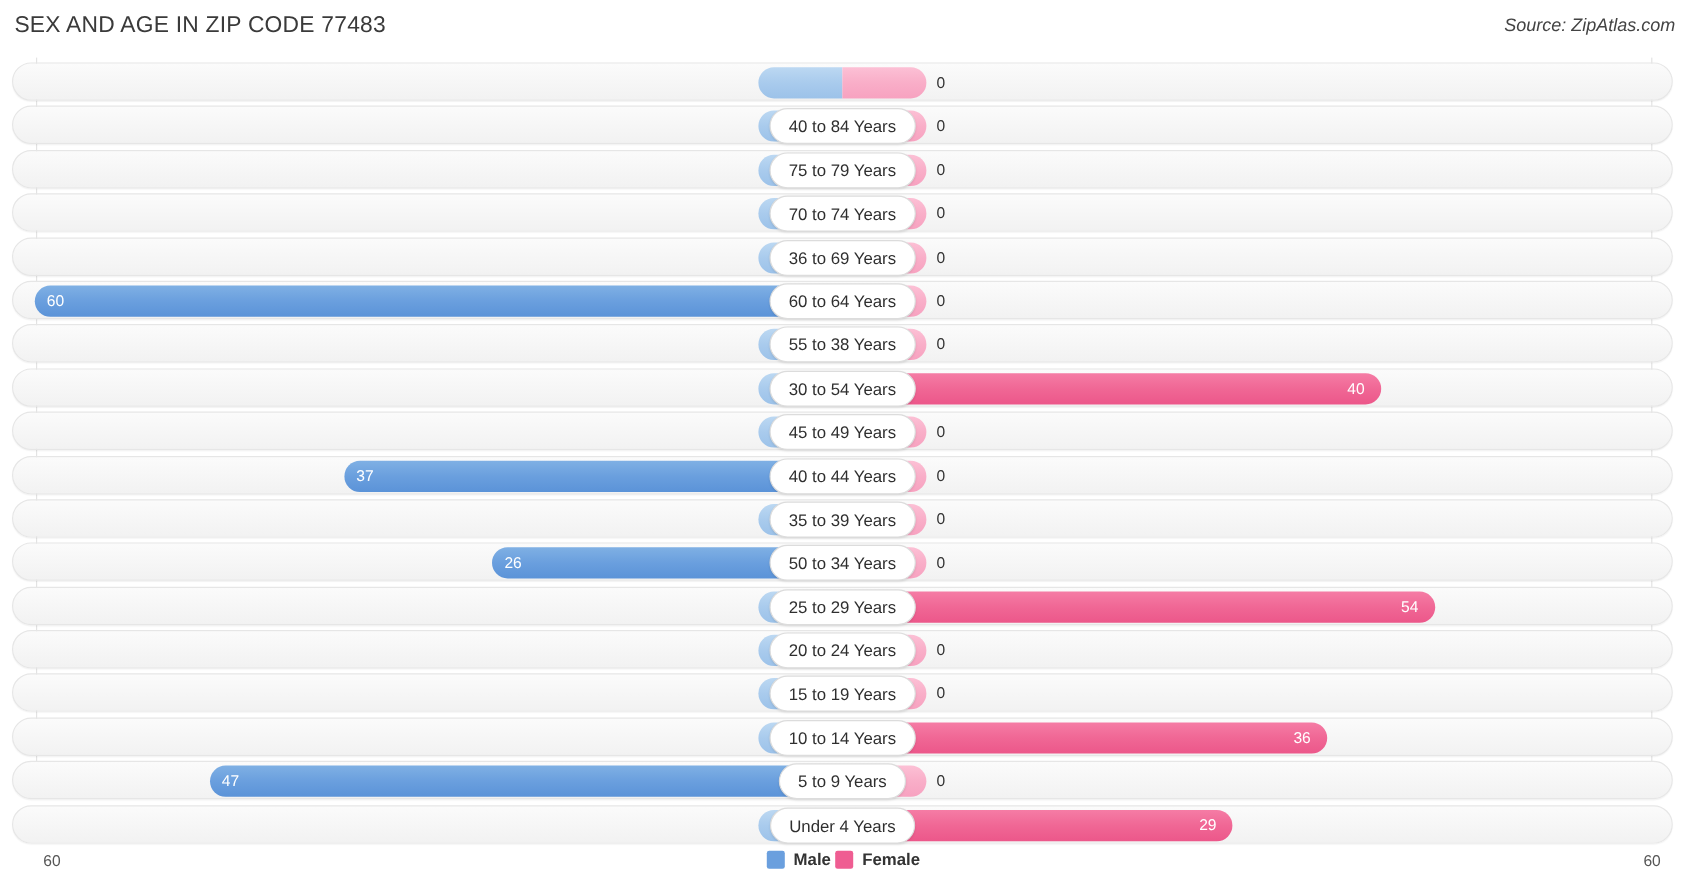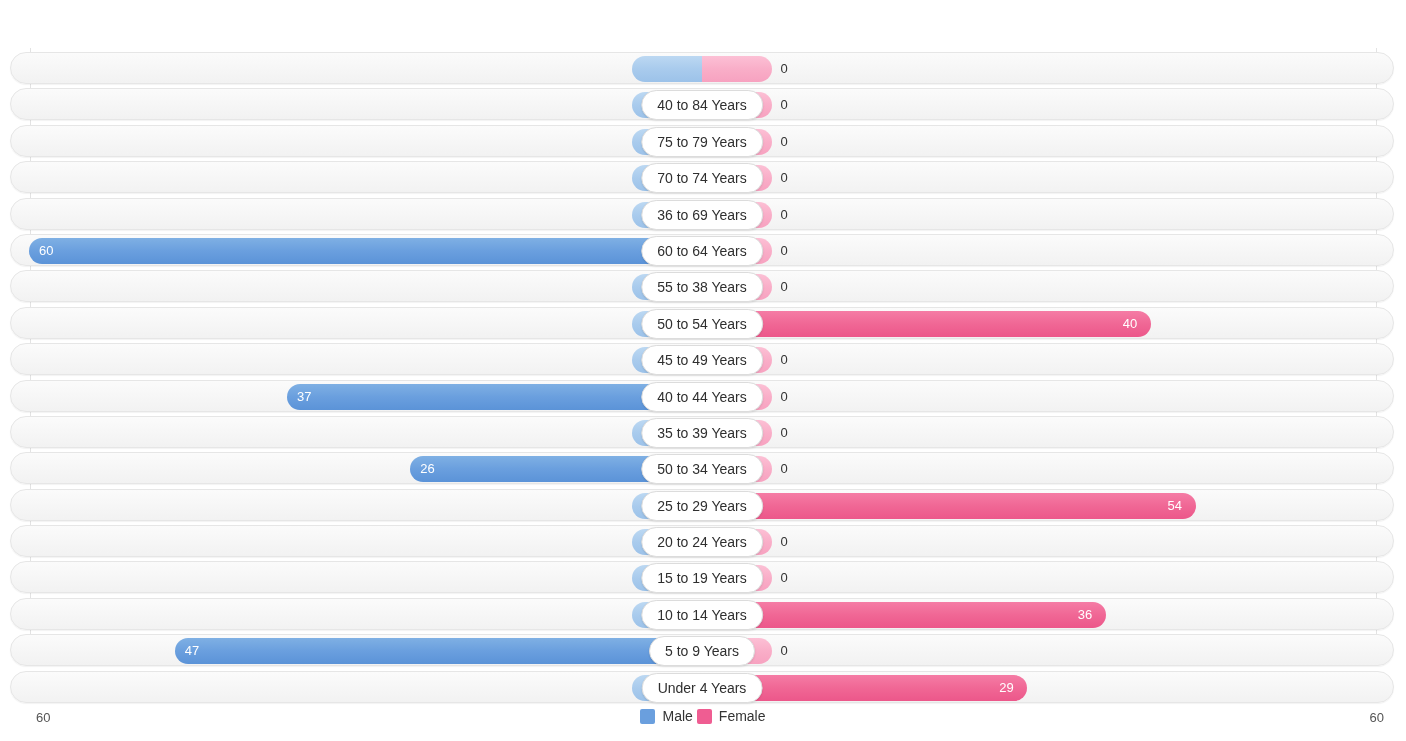--- a/index.html
+++ b/index.html
@@ -146,20 +146,21 @@
   .axis-label.right { right: 22px; }
 
   .legend {
     position: absolute;
     left: 0; right: 0;
     top: 7px;
     display: flex;
     justify-content: center;
     align-items: center;
     gap: 4px;
+    font-weight: bold;
   }
   .legend-item {
     display: flex;
     align-items: center;
     gap: 7px;
     font-size: 14px;
     color: #333;
   }
   .swatch {
     width: 15px; height: 15px;
@@ -167,20 +168,24 @@
     display: inline-block;
   }
   .swatch.male   { background: #6a9fde; }
   .swatch.female { background: #ef5d92; }
 </style>
 </head>
 <body>
 
 <div id="page">
 
+  <div class="header">
+    <div class="title">SEX AND AGE IN ZIP CODE 77483</div>
+    <div class="source">Source: ZipAtlas.com</div>
+  </div>
 
   <div class="chart">
     <div class="gridline left"></div>
     <div class="gridline right"></div>
     <div class="rows" id="rows">
         <div class="row">
           <div class="bar male zero" style="width: 5.1%;"></div>
           <div class="val male-val outside" style="right: calc(44.9% + 8px);">0</div>
           <div class="bar female zero" style="width: 5.1%;"></div>
           <div class="val female-val outside" style="left: calc(55.1% + 8px);">0</div>
@@ -225,21 +230,21 @@
           <div class="val male-val outside" style="right: calc(44.9% + 8px);">0</div>
           <div class="bar female zero" style="width: 5.1%;"></div>
           <div class="val female-val outside" style="left: calc(55.1% + 8px);">0</div>
           <div class="pill">55 to 38 Years</div>
         </div>
         <div class="row">
           <div class="bar male zero" style="width: 5.1%;"></div>
           <div class="val male-val outside" style="right: calc(44.9% + 8px);">0</div>
           <div class="bar female" style="width: 32.4667%;"></div>
           <div class="val female-val inside" style="left: calc(82.4667% - 28px);">40</div>
-          <div class="pill">50 to 54 Years</div>
+          <div class="pill">30 to 54 Years</div>
         </div>
         <div class="row">
           <div class="bar male zero" style="width: 5.1%;"></div>
           <div class="val male-val outside" style="right: calc(44.9% + 8px);">0</div>
           <div class="bar female zero" style="width: 5.1%;"></div>
           <div class="val female-val outside" style="left: calc(55.1% + 8px);">0</div>
           <div class="pill">45 to 49 Years</div>
         </div>
         <div class="row">
           <div class="bar male" style="width: 30.0317%;"></div>

